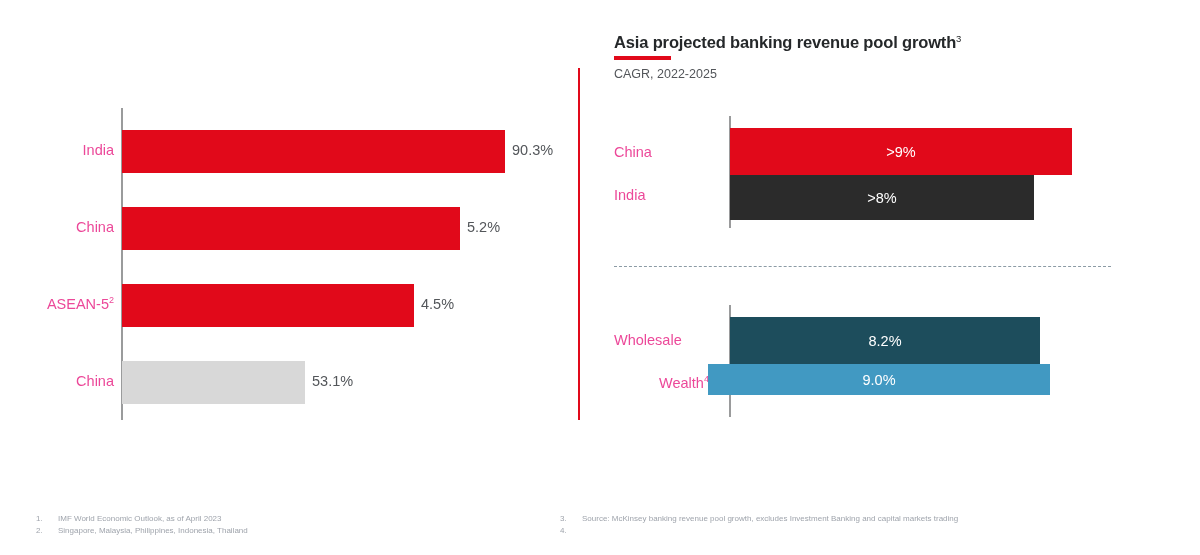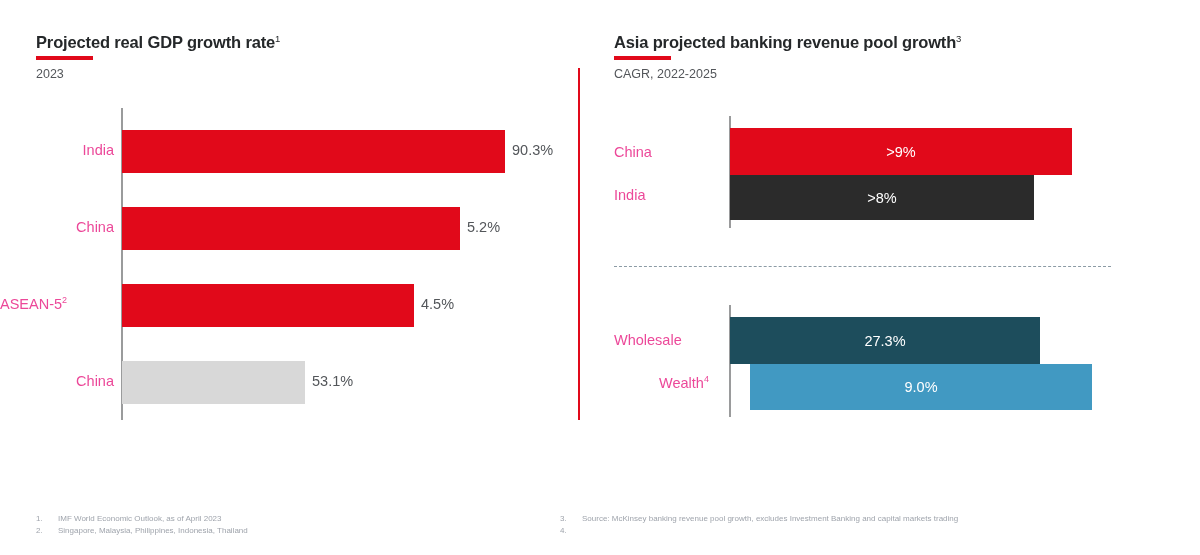--- a/index.html
+++ b/index.html
@@ -120,42 +120,37 @@
     line-height: 1.45;
     white-space: nowrap;
   }
   .footnote .fn-num { width: 22px; flex: none; }
 </style>
 </head>
 <body>
 
 <div class="panel panel-left">
 
-  <div class="chart-header left">
-    <div class="chart-title"><span>Projected real GDP growth rate</span><sup>1</sup></div>
-    <div class="title-accent"></div>
-    <div class="chart-subtitle">2023</div>
-  </div>
 
   <div class="plot" style="left:0; top:0; width:578px; height:555px;">
     <div class="axis-line" style="left:121px; top:108px; height:312px;"></div>
 
     <div class="cat-label" style="left:0; width:114px; text-align:right; top:142px;"><span>India</span><sup></sup></div>
     <div class="bar-row" style="left:122px; top:130px; height:43px;">
       <div class="bar" style="width:383px; background:#E1091A;"></div>
     </div>
     <div class="bar-outside-label" style="left:512px; top:142px;">90.3%</div>
 
     <div class="cat-label" style="left:0; width:114px; text-align:right; top:219px;"><span>China</span><sup></sup></div>
     <div class="bar-row" style="left:122px; top:207px; height:43px;">
       <div class="bar" style="width:338px; background:#E1091A;"></div>
     </div>
     <div class="bar-outside-label" style="left:467px; top:219px;text-align:right;">5.2%</div>
 
-    <div class="cat-label" style="left:0; width:114px; text-align:left; top:296px;"><span>ASEAN-5</span><sup>2</sup></div>
+    <div class="cat-label" style="left:0; width:114px; text-align:right; top:296px;"><span>ASEAN-5</span><sup>2</sup></div>
     <div class="bar-row" style="left:122px; top:284px; height:43px;">
       <div class="bar" style="width:292px; background:#E1091A;"></div>
     </div>
     <div class="bar-outside-label" style="left:421px; top:296px;">4.5%</div>
 
     <div class="cat-label" style="left:0; width:114px; text-align:right; top:373px;"><span>China</span><sup></sup></div>
     <div class="bar-row" style="left:122px; top:361px; height:43px;">
       <div class="bar" style="width:183px; background:#D8D8D8;"></div>
     </div>
     <div class="bar-outside-label" style="left:312px; top:373px;">53.1%</div>
@@ -202,26 +197,26 @@
   </div>
 
   <div class="dashed-sep"></div>
 
   <div class="plot" style="left:0; top:0; width:1200px; height:555px;">
     <div class="axis-line" style="left:729px; top:305px; height:112px;"></div>
 
     <div class="cat-label" style="left:614px; top:332px;"><span>Wholesale</span><sup></sup></div>
     <div class="bar-row" style="left:730px; top:317px; height:47px;">
       <div class="bar" style="width:310px; background:#1D4D5C;">
-        <span class="bar-inside-label">27.3%</span>
+        <span class="bar-inside-label">8.2%</span>
       </div>
     </div>
 
     <div class="cat-label" style="left:614px; top:375px;margin-left:45px;"><span>Wealth</span><sup>4</sup></div>
-    <div class="bar-row" style="left:750px; top:364px; height:46px;text-align:right;">
+    <div class="bar-row" style="left:708px; top:364px; height:31px;text-align:right;">
       <div class="bar" style="width:342px; background:#4199C2;">
         <span class="bar-inside-label">9.0%</span>
       </div>
     </div>
   </div>
 
   <div class="footnotes right">
     <div class="footnote">
       <span class="fn-num">3.</span>
       <span>Source: McKinsey banking revenue pool growth, excludes Investment Banking and capital markets trading</span>

